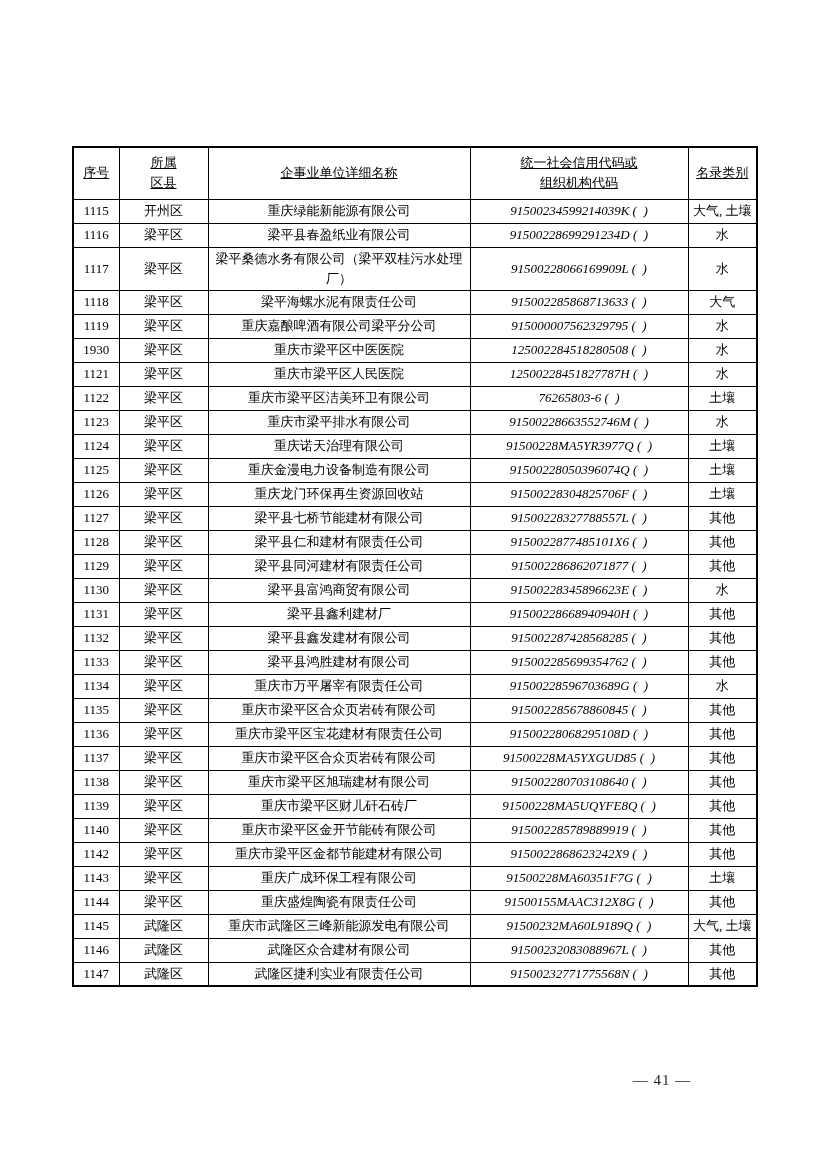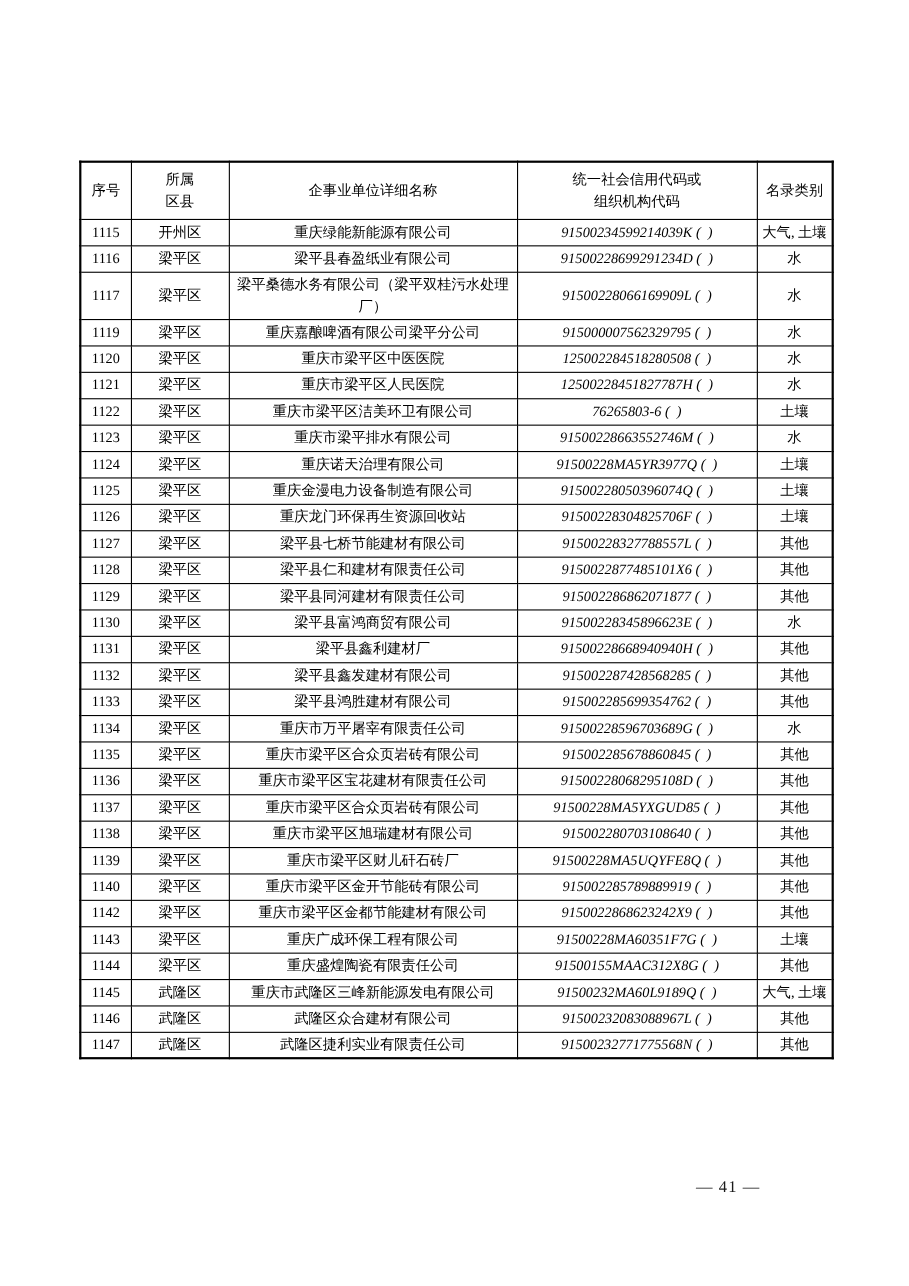--- a/index.html
+++ b/index.html
@@ -34,20 +34,21 @@
     text-align: center;
     vertical-align: middle;
     font-weight: normal;
     font-size: 13px;
     padding: 1px 3px;
     line-height: 1.55;
     overflow: hidden;
   }
   .enterprise-table thead tr {
     height: 52px;
+    text-decoration: underline;
   }
   .enterprise-table thead th {
     white-space: pre-line;
     font-size: 13px;
   }
   .enterprise-table tbody tr {
     height: 24px;
   }
   .enterprise-table td.code-cell {
     white-space: pre;
@@ -104,28 +105,35 @@
           <td>水</td>
         </tr>
         <tr>
           <td>1117</td>
           <td>梁平区</td>
           <td>梁平桑德水务有限公司（梁平双桂污水处理厂）</td>
           <td class="code-cell">91500228066169909L (  )</td>
           <td>水</td>
         </tr>
         <tr>
+          <td>1118</td>
+          <td>梁平区</td>
+          <td>梁平海螺水泥有限责任公司</td>
+          <td class="code-cell">915002285868713633 (  )</td>
+          <td>大气</td>
+        </tr>
+        <tr>
           <td>1119</td>
           <td>梁平区</td>
           <td>重庆嘉酿啤酒有限公司梁平分公司</td>
           <td class="code-cell">915000007562329795 (  )</td>
           <td>水</td>
         </tr>
         <tr>
-          <td>1120</td>
+          <td>1930</td>
           <td>梁平区</td>
           <td>重庆市梁平区中医医院</td>
           <td class="code-cell">125002284518280508 (  )</td>
           <td>水</td>
         </tr>
         <tr>
           <td>1121</td>
           <td>梁平区</td>
           <td>重庆市梁平区人民医院</td>
           <td class="code-cell">12500228451827787H (  )</td>

